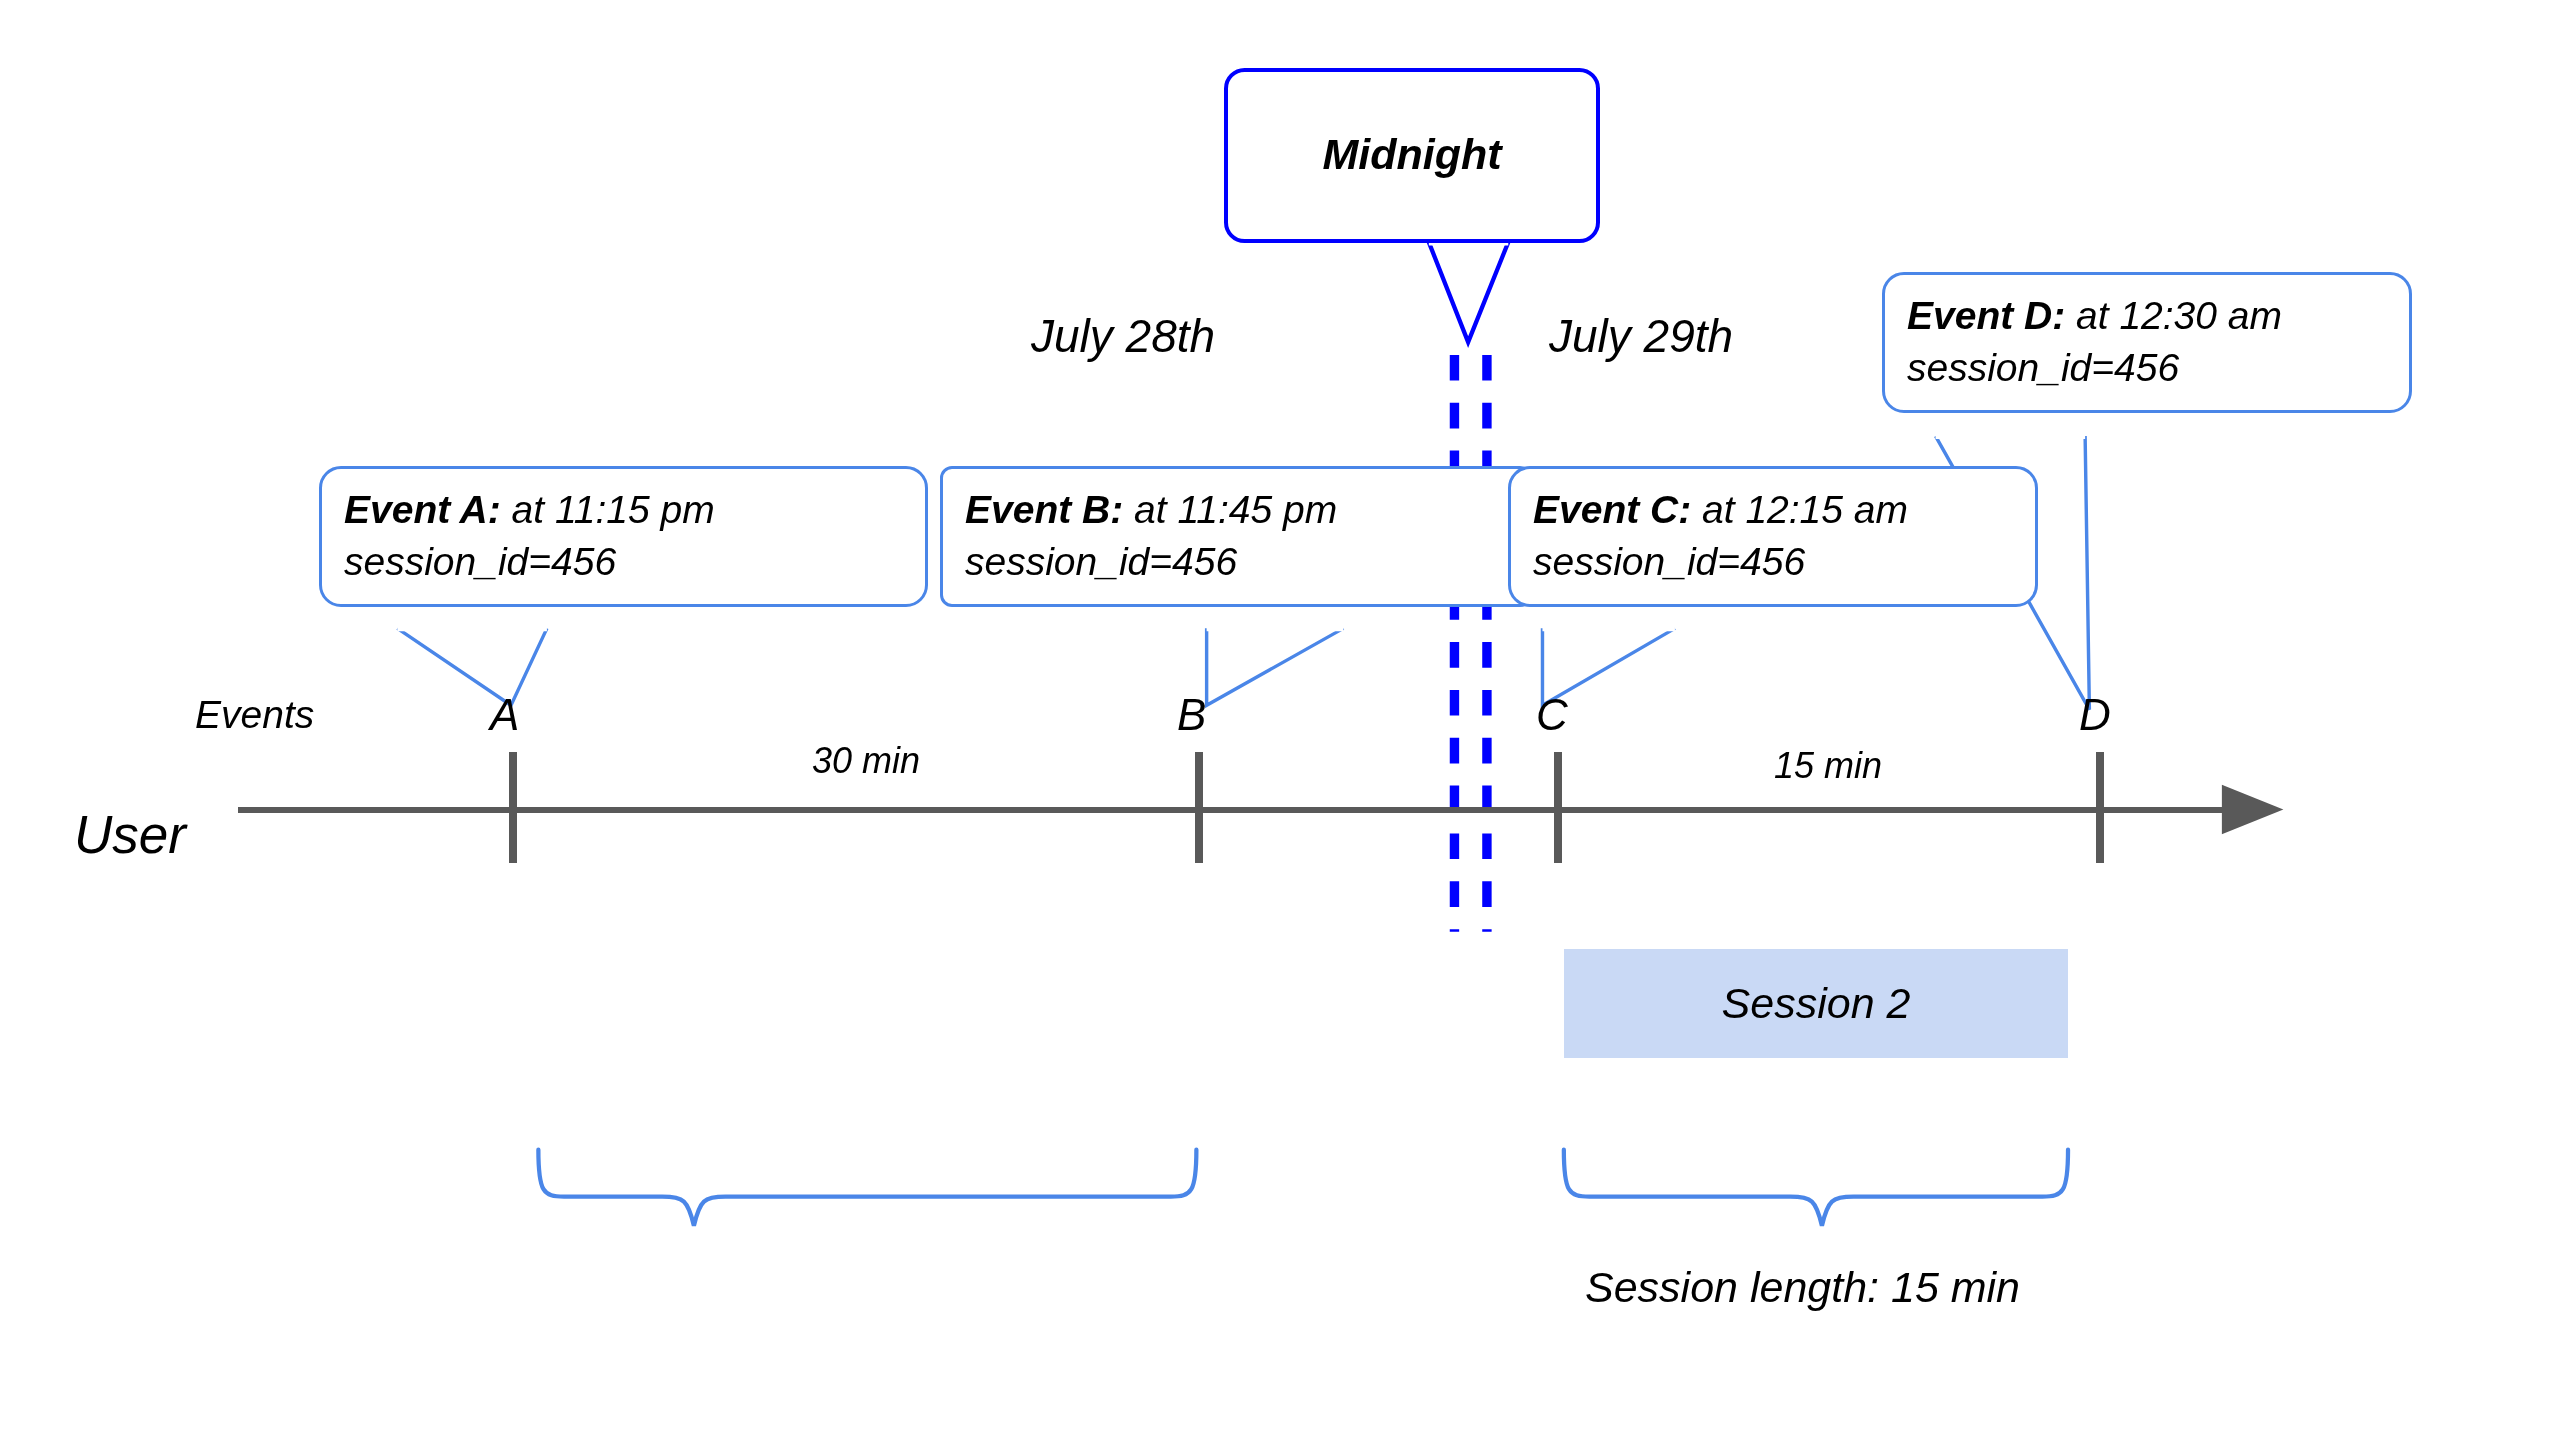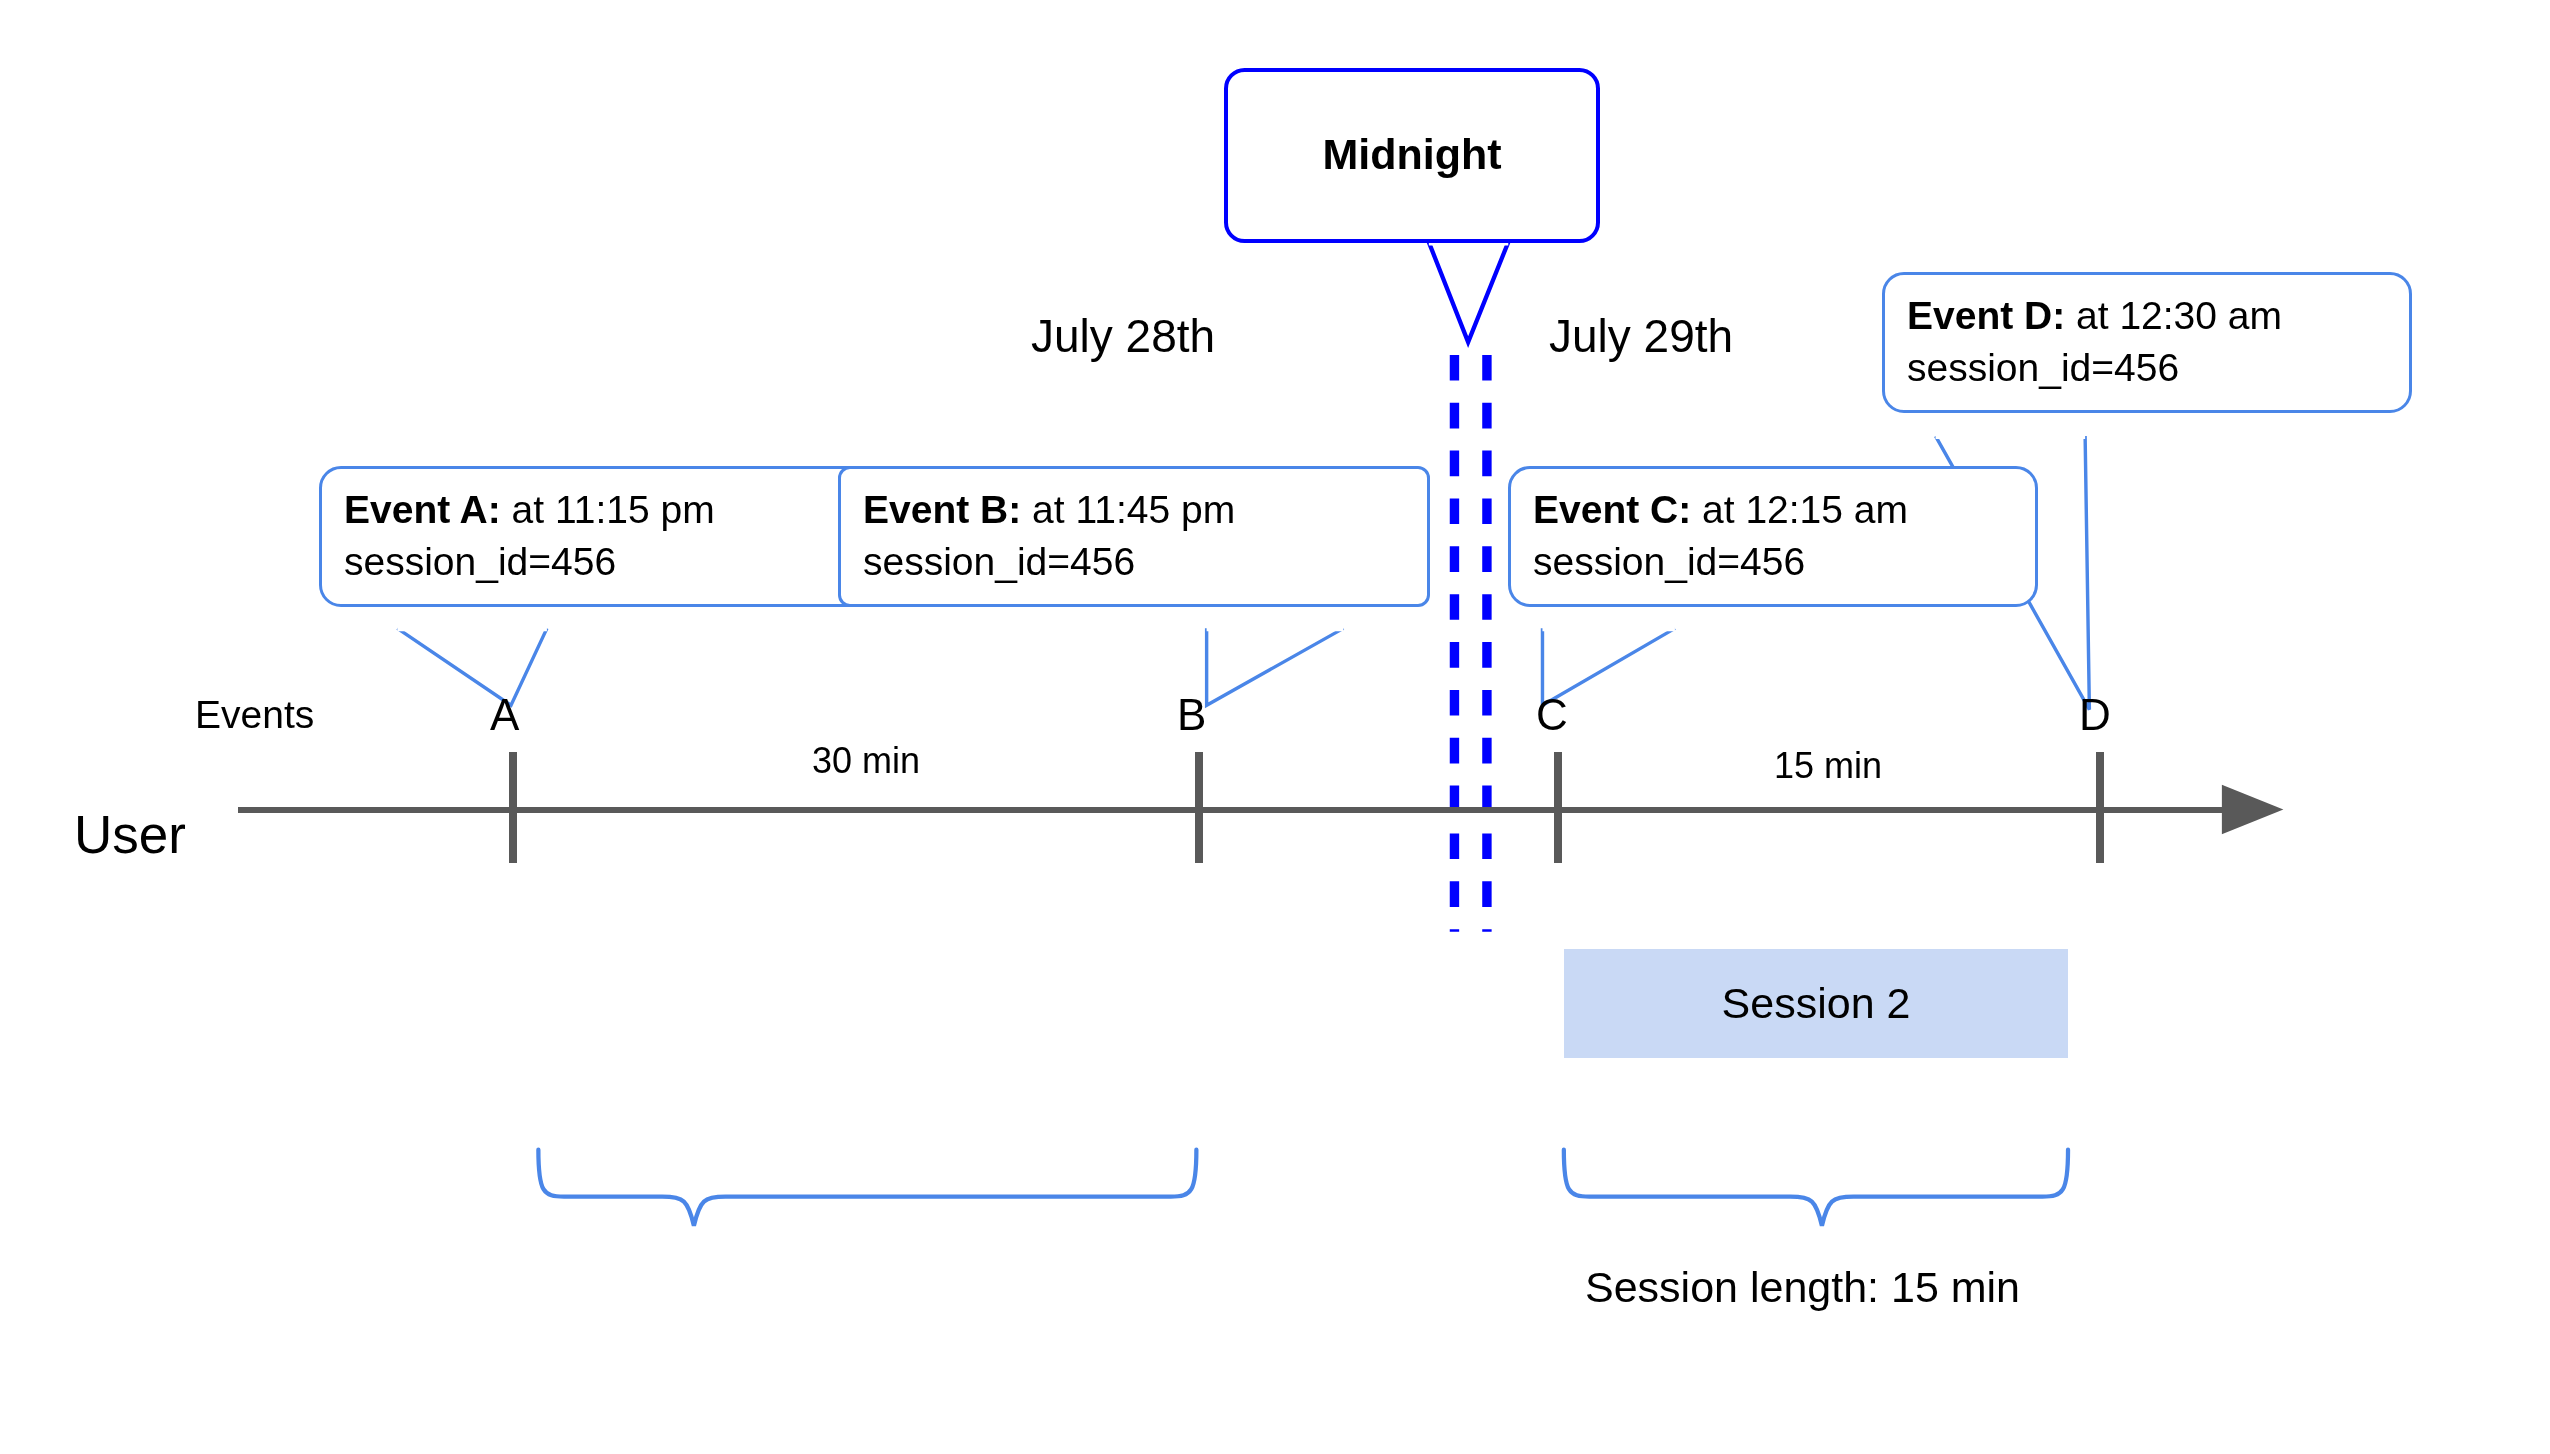--- a/index.html
+++ b/index.html
@@ -11,20 +11,21 @@
   body {
     font-family: "Liberation Sans", sans-serif;
     color: #000000;
   }
   #stage {
     position: relative;
     width: 2550px;
     height: 1455px;
     background: #ffffff;
     overflow: hidden;
+    font-style: italic;
   }
   #svg-layer {
     position: absolute;
     left: 0;
     top: 0;
     width: 2550px;
     height: 1455px;
     pointer-events: none;
   }
 
@@ -157,21 +158,21 @@
   </div>
 
   <div class="txt lbl-date" style="left:1031px; top:308px;">July 28th</div>
   <div class="txt lbl-date" style="left:1549px; top:308px;">July 29th</div>
 
   <div class="callout" style="left:319px; top:466px; width:609px;">
     <div><span class="lead">Event A:</span><span> at 11:15 pm</span></div>
     <div>session_id=456</div>
   </div>
 
-  <div class="callout" style="left:838px; top:466px; width:592px;border-radius:12px;">
+  <div class="callout" style="left:940px; top:466px; width:592px;border-radius:12px;">
     <div><span class="lead">Event B:</span><span> at 11:45 pm</span></div>
     <div>session_id=456</div>
   </div>
 
   <div class="callout" style="left:1508px; top:466px; width:530px;">
     <div><span class="lead">Event C:</span><span> at 12:15 am</span></div>
     <div>session_id=456</div>
   </div>
 
   <div class="callout" style="left:1882px; top:272px; width:530px;">

